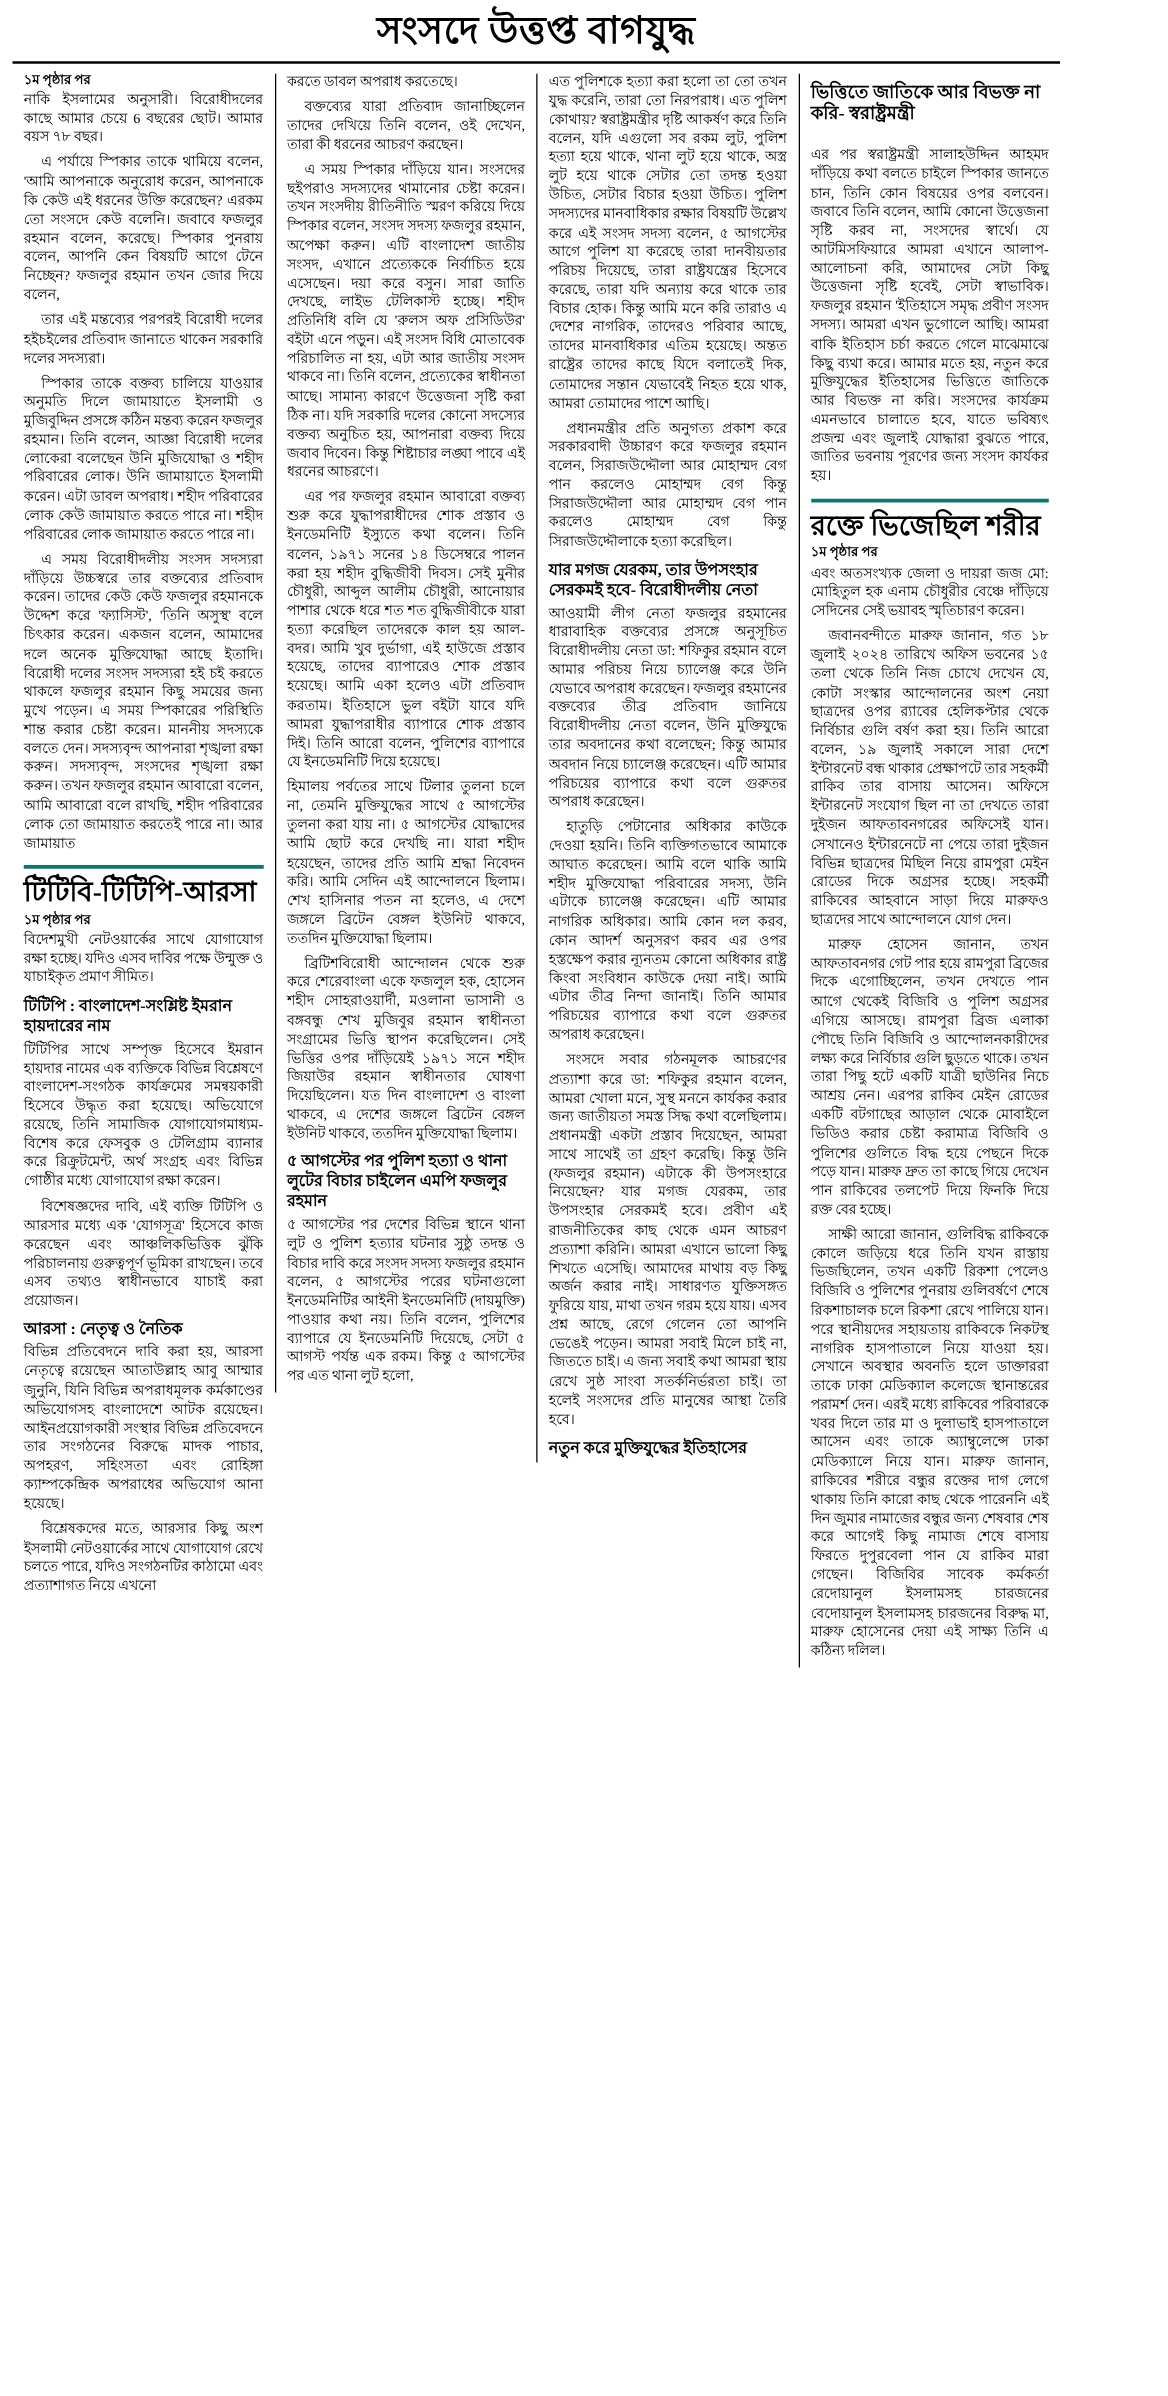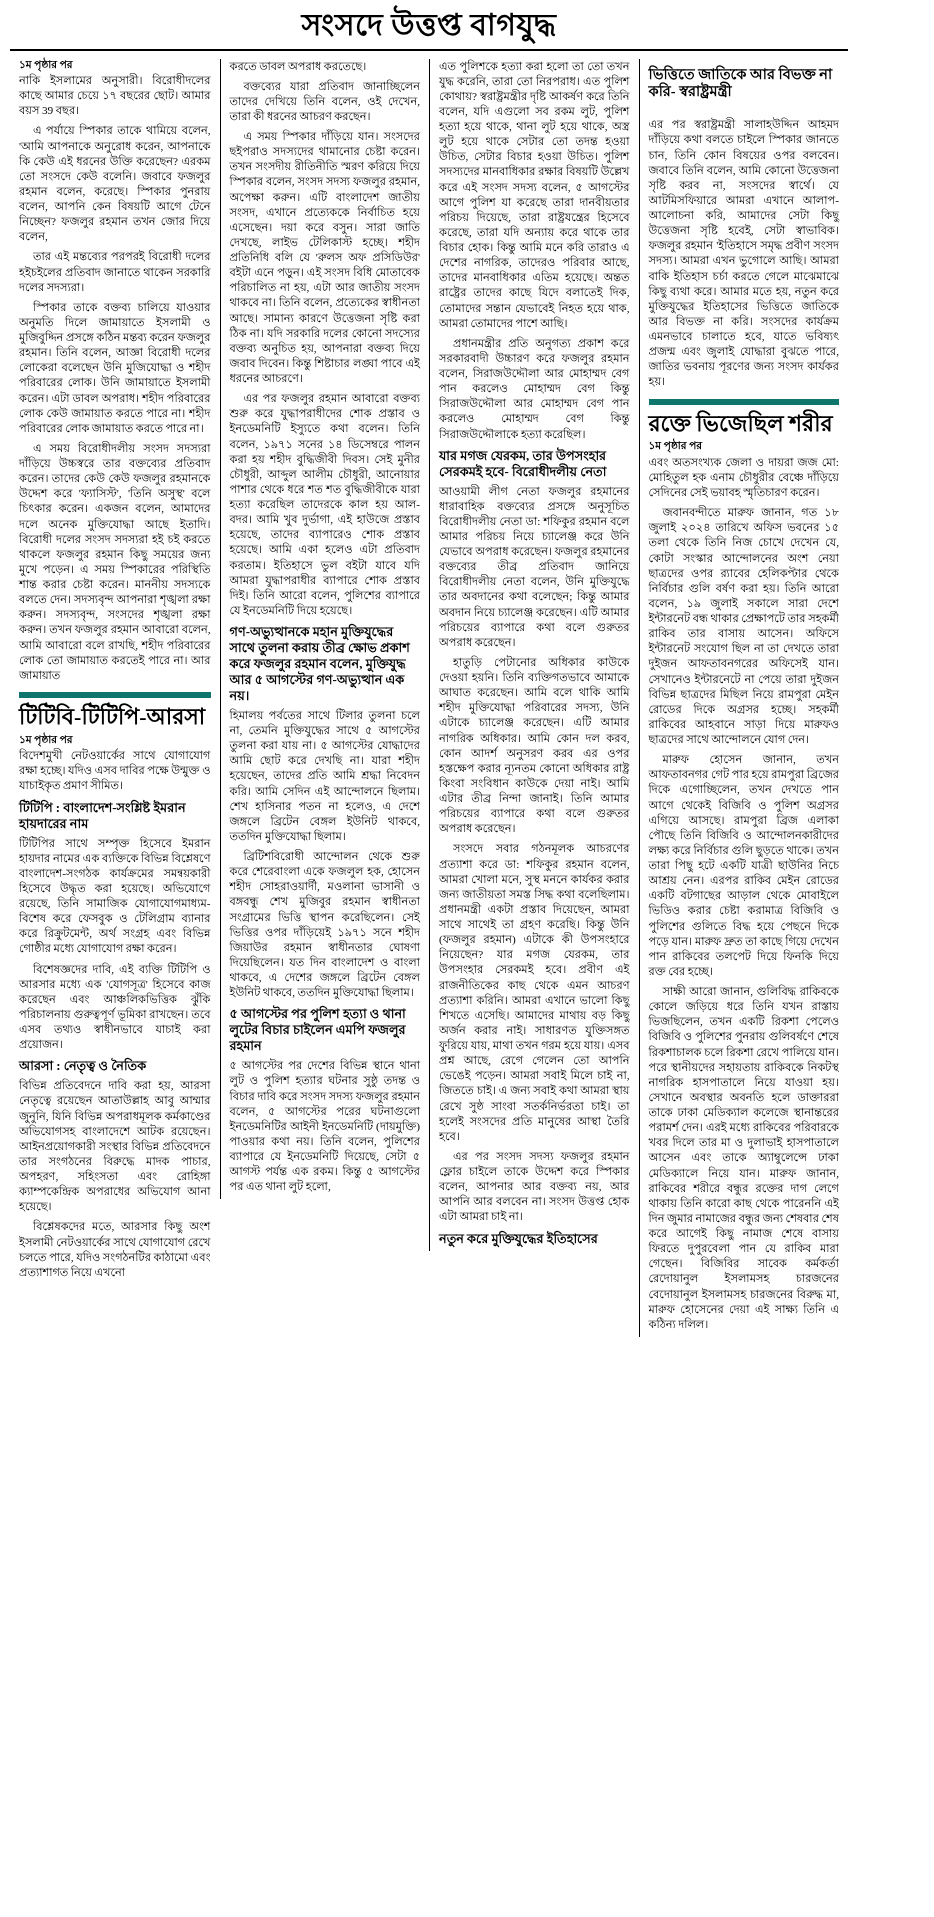--- a/index.html
+++ b/index.html
@@ -65,21 +65,21 @@
     word-spacing: -0.3px;
   }
   p.body.indent {
     text-indent: 14px;
   }
   .headline {
     font-size: 22px;
     font-weight: bold;
     line-height: 1.12;
     margin: 9px 0 4px 0;
-    border-top: 6px solid #0f766e;
+    border-top: 3px solid #0f766e;
     padding-top: 7px;
   }
   .subhead {
     font-size: 14.5px;
     font-weight: bold;
     line-height: 1.2;
     margin: 7px 0 17px 0;
     text-align: left;
   }
   .subhead2 {
@@ -95,21 +95,21 @@
 <div class="page">
 
   <div class="masthead">
     <div class="masthead-title">সংসদে উত্তপ্ত বাগযুদ্ধ</div>
   </div>
 
   <div class="columns">
 
     <div class="col c1">
       <div class="kicker">১ম পৃষ্ঠার পর</div>
-      <p class="body">নাকি ইসলামের অনুসারী। বিরোধীদলের কাছে আমার চেয়ে ১৭ বছরের ছোট। আমার বয়স 39 বছর।</p>
+      <p class="body">নাকি ইসলামের অনুসারী। বিরোধীদলের কাছে আমার চেয়ে 6 বছরের ছোট। আমার বয়স ৭৮ বছর।</p>
       <p class="body indent">এ পর্যায়ে স্পিকার তাকে থামিয়ে বলেন, 'আমি আপনাকে অনুরোধ করেন, আপনাকে কি কেউ এই ধরনের উক্তি করেছেন? এরকম তো সংসদে কেউ বলেনি। জবাবে ফজলুর রহমান বলেন, করেছে। স্পিকার পুনরায় বলেন, আপনি কেন বিষয়টি আগে টেনে নিচ্ছেন? ফজলুর রহমান তখন জোর দিয়ে বলেন,</p>
       <p class="body indent">তার এই মন্তব্যের পরপরই বিরোধী দলের হইচইলের প্রতিবাদ জানাতে থাকেন সরকারি দলের সদস্যরা।</p>
       <p class="body indent">স্পিকার তাকে বক্তব্য চালিয়ে যাওয়ার অনুমতি দিলে জামায়াতে ইসলামী ও মুজিবুদ্দিন প্রসঙ্গে কঠিন মন্তব্য করেন ফজলুর রহমান। তিনি বলেন, আজ্ঞা বিরোধী দলের লোকেরা বলেছেন উনি মুজিযোদ্ধা ও শহীদ পরিবারের লোক। উনি জামায়াতে ইসলামী করেন। এটা ডাবল অপরাধ। শহীদ পরিবারের লোক কেউ জামায়াত করতে পারে না। শহীদ পরিবারের লোক জামায়াত করতে পারে না।</p>
       <p class="body indent">এ সময় বিরোধীদলীয় সংসদ সদস্যরা দাঁড়িয়ে উচ্চস্বরে তার বক্তব্যের প্রতিবাদ করেন। তাদের কেউ কেউ ফজলুর রহমানকে উদ্দেশ করে 'ফ্যাসিস্ট', 'তিনি অসুস্থ' বলে চিৎকার করেন। একজন বলেন, আমাদের দলে অনেক মুক্তিযোদ্ধা আছে ইতাদি। বিরোধী দলের সংসদ সদস্যরা হই চই করতে থাকলে ফজলুর রহমান কিছু সময়ের জন্য মুখে পড়েন। এ সময় স্পিকারের পরিস্থিতি শান্ত করার চেষ্টা করেন। মাননীয় সদস্যকে বলতে দেন। সদস্যবৃন্দ আপনারা শৃঙ্খলা রক্ষা করুন। সদস্যবৃন্দ, সংসদের শৃঙ্খলা রক্ষা করুন। তখন ফজলুর রহমান আবারো বলেন, আমি আবারো বলে রাখছি, শহীদ পরিবারের লোক তো জামায়াত করতেই পারে না। আর জামায়াত</p>
 
       <div class="headline">টিটিবি-টিটিপি-আরসা</div>
       <div class="kicker">১ম পৃষ্ঠার পর</div>
       <p class="body">বিদেশমুখী নেটওয়ার্কের সাথে যোগাযোগ রক্ষা হচ্ছে। যদিও এসব দাবির পক্ষে উন্মুক্ত ও যাচাইকৃত প্রমাণ সীমিত।</p>
 
       <div class="subhead2">টিটিপি : বাংলাদেশ-সংশ্লিষ্ট ইমরান হায়দারের নাম</div>
@@ -120,37 +120,35 @@
       <p class="body">বিভিন্ন প্রতিবেদনে দাবি করা হয়, আরসা নেতৃত্বে রয়েছেন আতাউল্লাহ আবু আম্মার জুনুনি, যিনি বিভিন্ন অপরাধমূলক কর্মকাণ্ডের অভিযোগসহ বাংলাদেশে আটক রয়েছেন। আইনপ্রয়োগকারী সংস্থার বিভিন্ন প্রতিবেদনে তার সংগঠনের বিরুদ্ধে মাদক পাচার, অপহরণ, সহিংসতা এবং রোহিঙ্গা ক্যাম্পকেন্দ্রিক অপরাধের অভিযোগ আনা হয়েছে।</p>
       <p class="body indent">বিশ্লেষকদের মতে, আরসার কিছু অংশ ইসলামী নেটওয়ার্কের সাথে যোগাযোগ রেখে চলতে পারে, যদিও সংগঠনটির কাঠামো এবং প্রত্যাশাগত নিয়ে এখনো</p>
     </div>
 
     <div class="col c2">
       <p class="body">করতে ডাবল অপরাধ করতেছে।</p>
       <p class="body indent">বক্তব্যের যারা প্রতিবাদ জানাচ্ছিলেন তাদের দেখিয়ে তিনি বলেন, ওই দেখেন, তারা কী ধরনের আচরণ করছেন।</p>
       <p class="body indent">এ সময় স্পিকার দাঁড়িয়ে যান। সংসদের ছইপরাও সদস্যদের থামানোর চেষ্টা করেন। তখন সংসদীয় রীতিনীতি স্মরণ করিয়ে দিয়ে স্পিকার বলেন, সংসদ সদস্য ফজলুর রহমান, অপেক্ষা করুন। এটি বাংলাদেশ জাতীয় সংসদ, এখানে প্রত্যেককে নির্বাচিত হয়ে এসেছেন। দয়া করে বসুন। সারা জাতি দেখছে, লাইভ টেলিকাস্ট হচ্ছে। শহীদ প্রতিনিধি বলি যে 'রুলস অফ প্রসিডিউর' বইটা এনে পড়ুন। এই সংসদ বিধি মোতাবেক পরিচালিত না হয়, এটা আর জাতীয় সংসদ থাকবে না। তিনি বলেন, প্রত্যেকের স্বাধীনতা আছে। সামান্য কারণে উত্তেজনা সৃষ্টি করা ঠিক না। যদি সরকারি দলের কোনো সদস্যের বক্তব্য অনুচিত হয়, আপনারা বক্তব্য দিয়ে জবাব দিবেন। কিন্তু শিষ্টাচার লঙ্ঘা পাবে এই ধরনের আচরণে।</p>
       <p class="body indent">এর পর ফজলুর রহমান আবারো বক্তব্য শুরু করে যুদ্ধাপরাধীদের শোক প্রস্তাব ও ইনডেমনিটি ইস্যুতে কথা বলেন। তিনি বলেন, ১৯৭১ সনের ১৪ ডিসেম্বরে পালন করা হয় শহীদ বুদ্ধিজীবী দিবস। সেই মুনীর চৌধুরী, আব্দুল আলীম চৌধুরী, আনোয়ার পাশার থেকে ধরে শত শত বুদ্ধিজীবীকে যারা হত্যা করেছিল তাদেরকে কাল হয় আল-বদর। আমি খুব দুর্ভাগা, এই হাউজে প্রস্তাব হয়েছে, তাদের ব্যাপারেও শোক প্রস্তাব হয়েছে। আমি একা হলেও এটা প্রতিবাদ করতাম। ইতিহাসে ভুল বইটা যাবে যদি আমরা যুদ্ধাপরাধীর ব্যাপারে শোক প্রস্তাব দিই। তিনি আরো বলেন, পুলিশের ব্যাপারে যে ইনডেমনিটি দিয়ে হয়েছে।</p>
 
-      <div class="subhead2">গণ-অভ্যুত্থানকে মহান মুক্তিযুদ্ধের সাথে তুলনা করায় তীব্র ক্ষোভ প্রকাশ করে ফজলুর রহমান বলেন, মুক্তিযুদ্ধ আর ৫ আগস্টের গণ-অভ্যুত্থান এক নয়।</div>
       <p class="body">হিমালয় পর্বতের সাথে টিলার তুলনা চলে না, তেমনি মুক্তিযুদ্ধের সাথে ৫ আগস্টের তুলনা করা যায় না। ৫ আগস্টের যোদ্ধাদের আমি ছোট করে দেখছি না। যারা শহীদ হয়েছেন, তাদের প্রতি আমি শ্রদ্ধা নিবেদন করি। আমি সেদিন এই আন্দোলনে ছিলাম। শেখ হাসিনার পতন না হলেও, এ দেশে জঙ্গলে ব্রিটেন বেঙ্গল ইউনিট থাকবে, ততদিন মুক্তিযোদ্ধা ছিলাম।</p>
       <p class="body indent">ব্রিটিশবিরোধী আন্দোলন থেকে শুরু করে শেরেবাংলা একে ফজলুল হক, হোসেন শহীদ সোহরাওয়ার্দী, মওলানা ভাসানী ও বঙ্গবন্ধু শেখ মুজিবুর রহমান স্বাধীনতা সংগ্রামের ভিত্তি স্থাপন করেছিলেন। সেই ভিত্তির ওপর দাঁড়িয়েই ১৯৭১ সনে শহীদ জিয়াউর রহমান স্বাধীনতার ঘোষণা দিয়েছিলেন। যত দিন বাংলাদেশ ও বাংলা থাকবে, এ দেশের জঙ্গলে ব্রিটেন বেঙ্গল ইউনিট থাকবে, ততদিন মুক্তিযোদ্ধা ছিলাম।</p>
 
       <div class="subhead2">৫ আগস্টের পর পুলিশ হত্যা ও থানা লুটের বিচার চাইলেন এমপি ফজলুর রহমান</div>
       <p class="body">৫ আগস্টের পর দেশের বিভিন্ন স্থানে থানা লুট ও পুলিশ হত্যার ঘটনার সুষ্ঠু তদন্ত ও বিচার দাবি করে সংসদ সদস্য ফজলুর রহমান বলেন, ৫ আগস্টের পরের ঘটনাগুলো ইনডেমনিটির আইনী ইনডেমনিটি (দায়মুক্তি) পাওয়ার কথা নয়। তিনি বলেন, পুলিশের ব্যাপারে যে ইনডেমনিটি দিয়েছে, সেটা ৫ আগস্ট পর্যন্ত এক রকম। কিন্তু ৫ আগস্টের পর এত থানা লুট হলো,</p>
     </div>
 
     <div class="col c3">
       <p class="body">এত পুলিশকে হত্যা করা হলো তা তো তখন যুদ্ধ করেনি, তারা তো নিরপরাধ। এত পুলিশ কোথায়? স্বরাষ্ট্রমন্ত্রীর দৃষ্টি আকর্ষণ করে তিনি বলেন, যদি এগুলো সব রকম লুট, পুলিশ হত্যা হয়ে থাকে, থানা লুট হয়ে থাকে, অস্ত্র লুট হয়ে থাকে সেটার তো তদন্ত হওয়া উচিত, সেটার বিচার হওয়া উচিত। পুলিশ সদস্যদের মানবাধিকার রক্ষার বিষয়টি উল্লেখ করে এই সংসদ সদস্য বলেন, ৫ আগস্টের আগে পুলিশ যা করেছে তারা দানবীয়তার পরিচয় দিয়েছে, তারা রাষ্ট্রযন্ত্রের হিসেবে করেছে, তারা যদি অন্যায় করে থাকে তার বিচার হোক। কিন্তু আমি মনে করি তারাও এ দেশের নাগরিক, তাদেরও পরিবার আছে, তাদের মানবাধিকার এতিম হয়েছে। অন্তত রাষ্ট্রের তাদের কাছে যিদে বলাতেই দিক, তোমাদের সন্তান যেভাবেই নিহত হয়ে থাক, আমরা তোমাদের পাশে আছি।</p>
       <p class="body indent">প্রধানমন্ত্রীর প্রতি অনুগত্য প্রকাশ করে সরকারবাদী উচ্চারণ করে ফজলুর রহমান বলেন, সিরাজউদ্দৌলা আর মোহাম্মদ বেগ পান করলেও মোহাম্মদ বেগ কিন্তু সিরাজউদ্দৌলা আর মোহাম্মদ বেগ পান করলেও মোহাম্মদ বেগ কিন্তু সিরাজউদ্দৌলাকে হত্যা করেছিল।</p>
 
       <div class="subhead2">যার মগজ যেরকম, তার উপসংহার সেরকমই হবে- বিরোধীদলীয় নেতা</div>
       <p class="body">আওয়ামী লীগ নেতা ফজলুর রহমানের ধারাবাহিক বক্তব্যের প্রসঙ্গে অনুসূচিত বিরোধীদলীয় নেতা ডা: শফিকুর রহমান বলে আমার পরিচয় নিয়ে চ্যালেঞ্জ করে উনি যেভাবে অপরাধ করেছেন। ফজলুর রহমানের বক্তব্যের তীব্র প্রতিবাদ জানিয়ে বিরোধীদলীয় নেতা বলেন, উনি মুক্তিযুদ্ধে তার অবদানের কথা বলেছেন; কিন্তু আমার অবদান নিয়ে চ্যালেঞ্জ করেছেন। এটি আমার পরিচয়ের ব্যাপারে কথা বলে গুরুতর অপরাধ করেছেন।</p>
       <p class="body indent">হাতুড়ি পেটানোর অধিকার কাউকে দেওয়া হয়নি। তিনি ব্যক্তিগতভাবে আমাকে আঘাত করেছেন। আমি বলে থাকি আমি শহীদ মুক্তিযোদ্ধা পরিবারের সদস্য, উনি এটাকে চ্যালেঞ্জ করেছেন। এটি আমার নাগরিক অধিকার। আমি কোন দল করব, কোন আদর্শ অনুসরণ করব এর ওপর হস্তক্ষেপ করার ন্যূনতম কোনো অধিকার রাষ্ট্র কিংবা সংবিধান কাউকে দেয়া নাই। আমি এটার তীব্র নিন্দা জানাই। তিনি আমার পরিচয়ের ব্যাপারে কথা বলে গুরুতর অপরাধ করেছেন।</p>
       <p class="body indent">সংসদে সবার গঠনমূলক আচরণের প্রত্যাশা করে ডা: শফিকুর রহমান বলেন, আমরা খোলা মনে, সুস্থ মননে কার্যকর করার জন্য জাতীয়তা সমস্ত সিদ্ধ কথা বলেছিলাম। প্রধানমন্ত্রী একটা প্রস্তাব দিয়েছেন, আমরা সাথে সাথেই তা গ্রহণ করেছি। কিন্তু উনি (ফজলুর রহমান) এটাকে কী উপসংহারে নিয়েছেন? যার মগজ যেরকম, তার উপসংহার সেরকমই হবে। প্রবীণ এই রাজনীতিকের কাছ থেকে এমন আচরণ প্রত্যাশা করিনি। আমরা এখানে ভালো কিছু শিখতে এসেছি। আমাদের মাথায় বড় কিছু অর্জন করার নাই। সাধারণত যুক্তিসঙ্গত ফুরিয়ে যায়, মাথা তখন গরম হয়ে যায়। এসব প্রশ্ন আছে, রেগে গেলেন তো আপনি ভেঙেই পড়েন। আমরা সবাই মিলে চাই না, জিততে চাই। এ জন্য সবাই কথা আমরা স্থায় রেখে সুষ্ঠ সাংবা সতর্কনির্ভরতা চাই। তা হলেই সংসদের প্রতি মানুষের আস্থা তৈরি হবে।</p>
-      <p class="body indent">এর পর সংসদ সদস্য ফজলুর রহমান ফ্লোর চাইলে তাকে উদ্দেশ করে স্পিকার বলেন, আপনার আর বক্তব্য নয়, আর আপনি আর বলবেন না। সংসদ উত্তপ্ত হোক এটা আমরা চাই না।</p>
 
       <div class="subhead2">নতুন করে মুক্তিযুদ্ধের ইতিহাসের</div>
     </div>
 
     <div class="col c4">
       <div class="subhead">ভিত্তিতে জাতিকে আর বিভক্ত না করি- স্বরাষ্ট্রমন্ত্রী</div>
       <p class="body">এর পর স্বরাষ্ট্রমন্ত্রী সালাহউদ্দিন আহমদ দাঁড়িয়ে কথা বলতে চাইলে স্পিকার জানতে চান, তিনি কোন বিষয়ের ওপর বলবেন। জবাবে তিনি বলেন, আমি কোনো উত্তেজনা সৃষ্টি করব না, সংসদের স্বার্থে। যে আটমিসফিয়ারে আমরা এখানে আলাপ-আলোচনা করি, আমাদের সেটা কিছু উত্তেজনা সৃষ্টি হবেই, সেটা স্বাভাবিক। ফজলুর রহমান 'ইতিহাসে সমৃদ্ধ প্রবীণ সংসদ সদস্য। আমরা এখন ভুগোলে আছি। আমরা বাকি ইতিহাস চর্চা করতে গেলে মাঝেমাঝে কিছু ব্যথা করে। আমার মতে হয়, নতুন করে মুক্তিযুদ্ধের ইতিহাসের ভিত্তিতে জাতিকে আর বিভক্ত না করি। সংসদের কার্যক্রম এমনভাবে চালাতে হবে, যাতে ভবিষ্যৎ প্রজন্ম এবং জুলাই যোদ্ধারা বুঝতে পারে, জাতির ভবনায় পূরণের জন্য সংসদ কার্যকর হয়।</p>
 
       <div class="headline">রক্তে ভিজেছিল শরীর</div>
       <div class="kicker">১ম পৃষ্ঠার পর</div>

